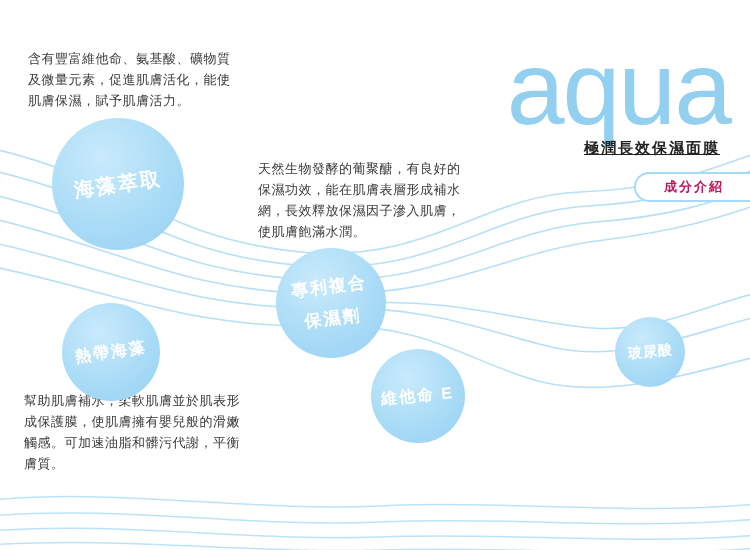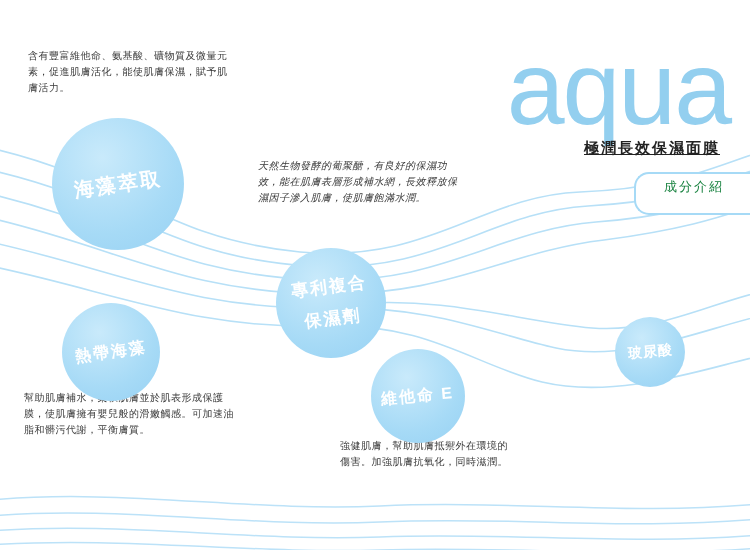--- a/index.html
+++ b/index.html
@@ -1,23 +1,23 @@
 <!DOCTYPE html>
 <html><head>
 <meta charset="utf-8">
 <style>
   html,body{margin:0;padding:0;background:#ffffff;}
   .page{
     position:relative;width:750px;height:550px;overflow:hidden;background:#ffffff;
     font-family:"Liberation Sans","DejaVu Sans",sans-serif;color:#333;
   }
   .waves{position:absolute;left:0;top:0;width:750px;height:550px;pointer-events:none;}
-  .desc{position:absolute;font-size:10px;line-height:1.62;color:#3a3a3a;margin:0;letter-spacing:0.5px;}
+  .desc{position:absolute;font-size:13px;line-height:1.62;color:#3a3a3a;margin:0;letter-spacing:0.5px;}
   .desc-seaweed{left:28px;top:48px;width:204px;}
-  .desc-patent{left:258px;top:158px;width:208px;font-style:italic;}
+  .desc-patent{left:258px;top:158px;width:208px;}
   .desc-tropical{left:24px;top:390px;width:218px;}
   .desc-vitamin{left:340px;top:438px;width:170px;}
   .desc-hyaluronic{left:564px;top:390px;width:170px;}
   .bubble{
     position:absolute;border-radius:50%;display:flex;align-items:center;justify-content:center;
     text-align:center;color:#ffffff;font-weight:bold;
     background:radial-gradient(circle at 38% 30%, #c9eafb 0%, #a6daf6 62%, #97d1f3 100%);
   }
   .bubble .label{display:block;transform:rotate(-8deg);letter-spacing:2px;}
   .b-seaweed{left:52px;top:118px;width:132px;height:132px;font-size:20px;}
@@ -33,21 +33,21 @@
     position:absolute;top:36px;right:20px;font-size:104px;line-height:1;
     color:#93cfef;letter-spacing:-2px;font-weight:normal;
   }
   .product-name{
     position:absolute;top:139px;right:30px;font-size:15px;font-weight:bold;
     color:#222;letter-spacing:2px;text-decoration:underline;
   }
   .section-tab{
     position:absolute;top:172px;right:0;background:#ffffff;
     border:2px solid #a6daf6;border-right:none;border-radius:15px 0 0 15px;
-    padding:4px 26px 17px 28px;font-size:13px;color:#15803d;font-weight:normal;
+    padding:4px 26px 4px 28px;font-size:13px;color:#be185d;font-weight:bold;
     letter-spacing:2px;cursor:pointer;
   }
 </style>
 </head>
 <body>
 
 <div class="page">
 
   <svg class="waves" width="750" height="550" viewBox="0 0 750 550">
     <g stroke="#b7e0f7" stroke-width="1.6" fill="none">
@@ -84,21 +84,20 @@
       <span class="line">專利複合</span>
       <span class="line">保濕劑</span>
     </span>
   </div>
 
   <p class="desc desc-tropical">幫助肌膚補水，柔軟肌膚並於肌表形成保護膜，使肌膚擁有嬰兒般的滑嫩觸感。可加速油脂和髒污代謝，平衡膚質。</p>
   <div class="bubble b-tropical">
     <span class="label">熱帶海藻</span>
   </div>
 
-  <p class="desc desc-vitamin">強健肌膚，幫助肌膚抵禦外在環境的傷害。加強肌膚抗氧化，同時滋潤。</p>
   <div class="bubble b-vitamin">
     <span class="label">維他命 E</span>
   </div>
 
   <div class="bubble b-hyaluronic">
     <span class="label">玻尿酸</span>
   </div>
 
 </div>
 

